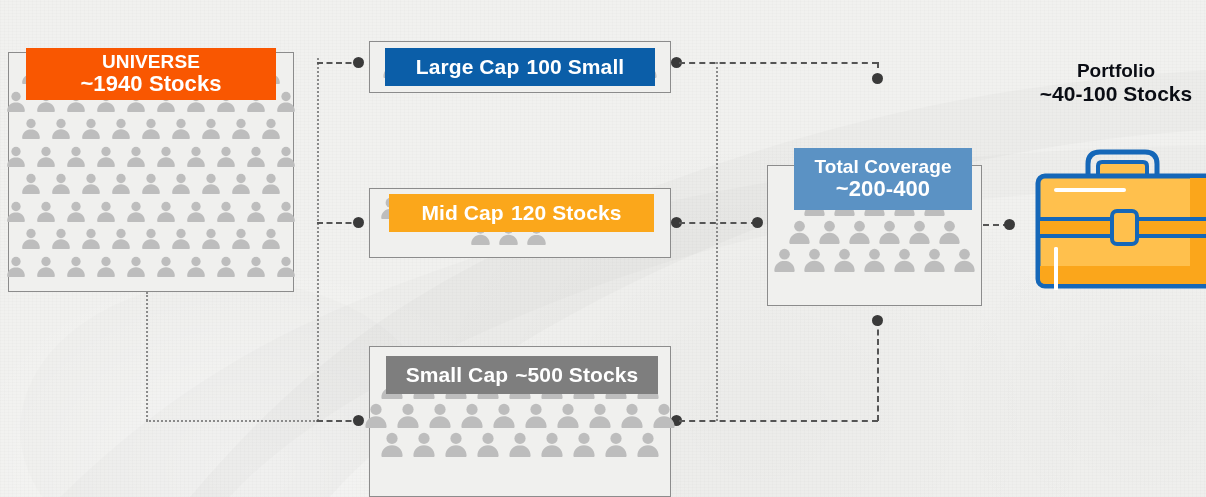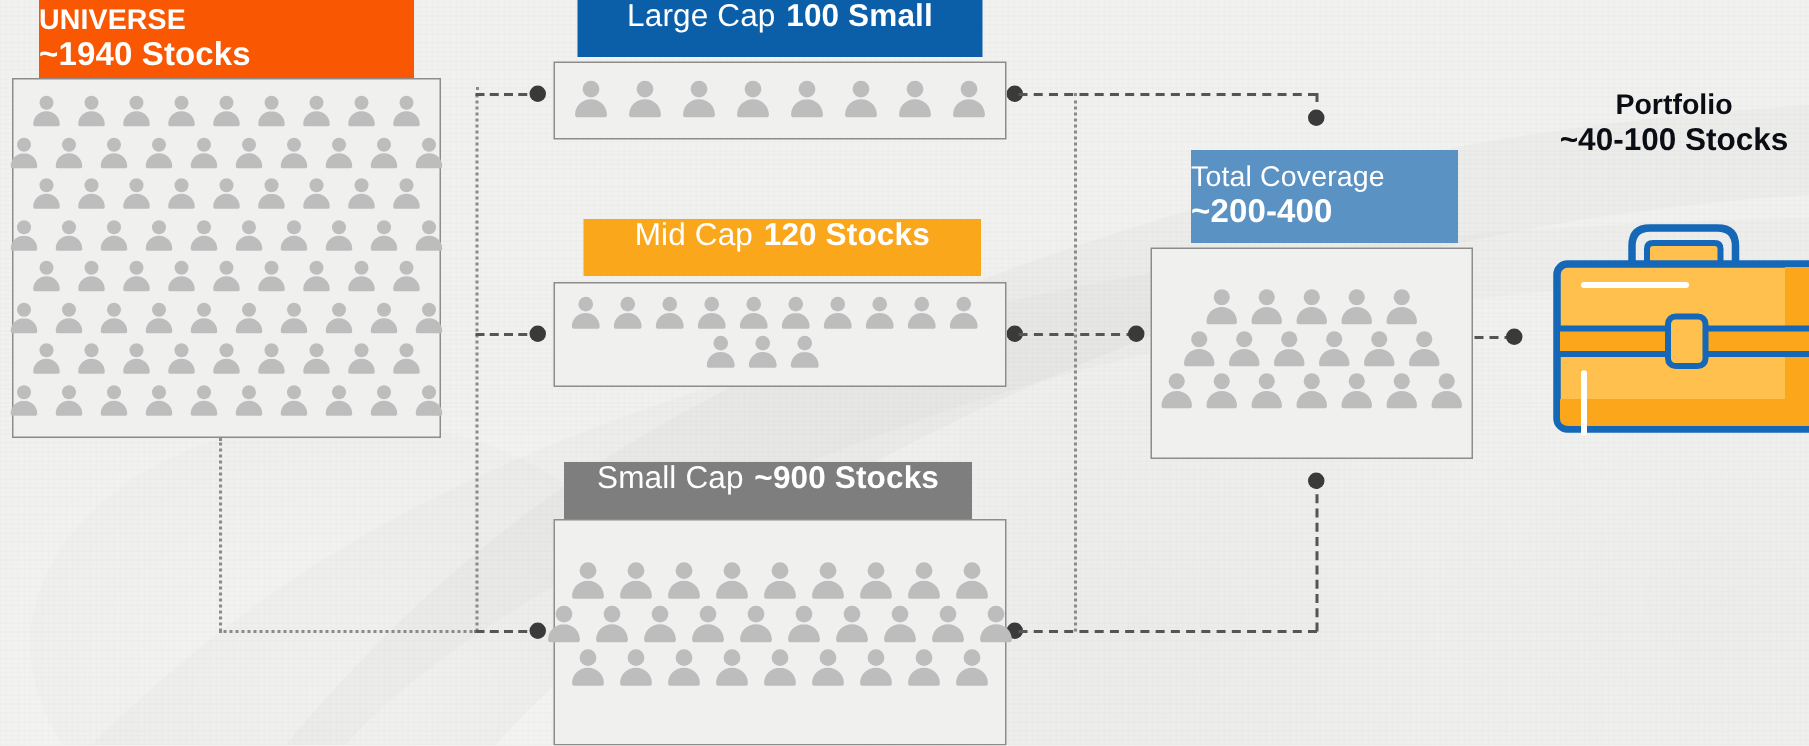--- a/index.html
+++ b/index.html
@@ -31,28 +31,29 @@
   #swoosh { position: absolute; inset: 0; pointer-events: none; }
 
   .panel {
     position: absolute;
     background: #f0f0ee;
     border: 1.5px solid #8c8c8c;
   }
   .header {
     position: absolute;
     display: flex;
-    align-items: flex-start;
+    align-items: center;
     justify-content: center;
     color: #ffffff;
     white-space: nowrap;
     line-height: 1.08;
     letter-spacing: .1px;
+    margin-top: 48px;
   }
-  .header .light { font-weight: 400; }
+  .header .light { font-weight: 700; }
   .header .bold  { font-weight: 800; }
   .header .gap   { display: inline-block; width: .34em; }
 
   .people { position: absolute; inset: 0; }
   .prow {
     position: absolute;
     display: flex;
     width: 100%;
     justify-content: center;
   }
@@ -941,24 +942,24 @@
           </span>
           <span style="margin-right:0px">
             <svg width="24" height="26" viewBox="0 0 24 26" style="display:block">
               <circle cx="12" cy="6.4" r="5.6" fill="#bdbdbd"></circle>
               <path d="M12 13.2c-6.1 0-10.6 4.6-10.6 10.3 0 1 .5 1.6 1.4 1.6h18.4c.9 0 1.4-.6 1.4-1.6 0-5.7-4.5-10.3-10.6-10.3z" fill="#bdbdbd"></path>
             </svg>
           </span>
         </div>
       </div>
   </div>
-  <div class="header" style="left:376px; top:308px; width:272px; height:38px; background:#7e7e7e; font-size:21px;">
+  <div class="header" style="left:386px; top:308px; width:272px; height:38px; background:#7e7e7e; font-size:21px;">
     <span class="light">Small Cap</span>
     <span class="gap"></span>
-    <span class="bold">~900 Stocks</span>
+    <span class="bold">~500 Stocks</span>
   </div>
 
   <div class="panel" style="left:767px; top:165px; width:215px; height:141px;">
     <div class="people" id="coverage-people">
         <div class="prow" style="top:26px; transform:translateX(0px);">
           <span style="margin-right:7px">
             <svg width="23" height="25" viewBox="0 0 24 26" style="display:block">
               <circle cx="12" cy="6.4" r="5.6" fill="#bdbdbd"></circle>
               <path d="M12 13.2c-6.1 0-10.6 4.6-10.6 10.3 0 1 .5 1.6 1.4 1.6h18.4c.9 0 1.4-.6 1.4-1.6 0-5.7-4.5-10.3-10.6-10.3z" fill="#bdbdbd"></path>
             </svg>

